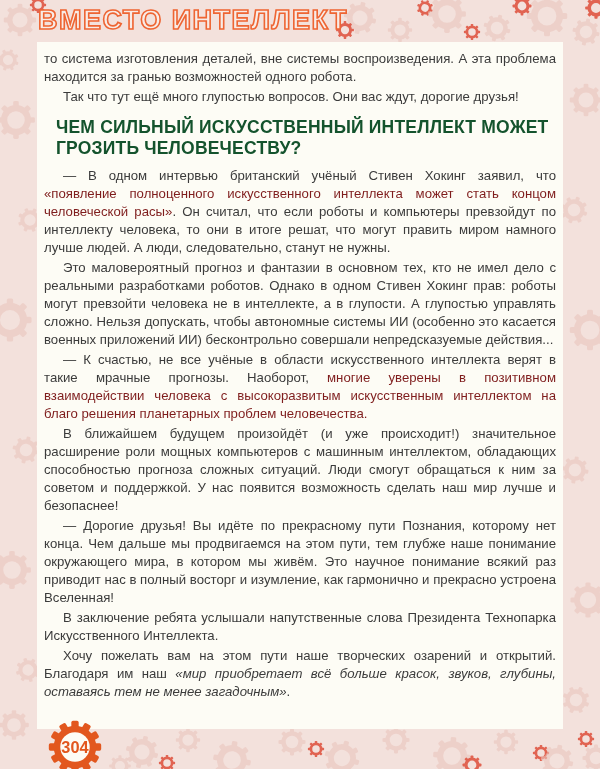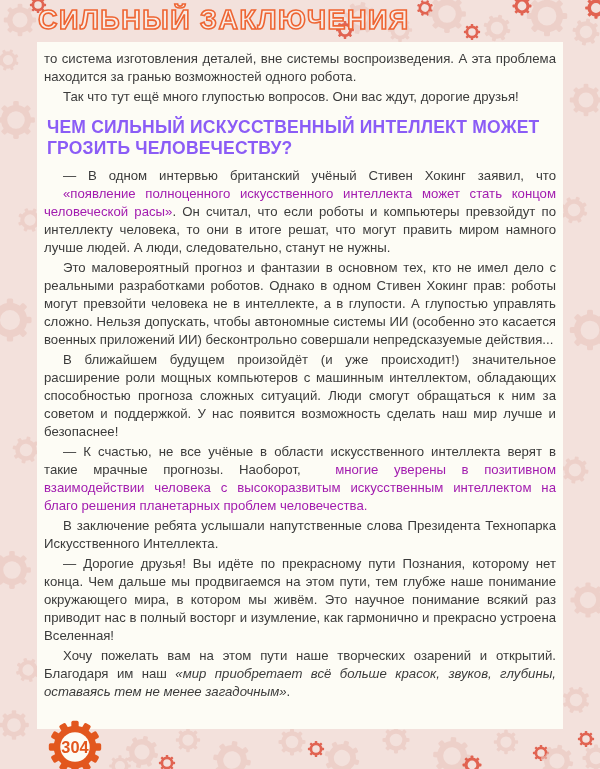--- a/index.html
+++ b/index.html
@@ -28,25 +28,25 @@
     padding:8px 7px 1px 7px;
     overflow:hidden;
   }
   .para {
     font-size:13.2px; line-height:18px; color:#3b3b3b;
     text-align:justify; margin-bottom:2px;
     hyphens:auto; -webkit-hyphens:auto;
   }
   .para.indent { text-indent:19px; }
   .section-heading {
-    color:#8b5cf6; font-size:17.5px; line-height:21px;
-    font-weight:bold; margin:11px 0 8px 3px;
+    color:#14532d; font-size:17.5px; line-height:21px;
+    font-weight:bold; margin:11px 0 8px 12px;
     letter-spacing:.2px;
   }
-  .run.red { color:#a21caf;margin-left:19px; }
+  .run.red { color:#7f1d1d; }
   .run.italic { font-style:italic; }
   .page-badge {
     position:absolute; left:48px; top:720px; z-index:3;
   }
   .page-badge text {
     font-family:"Liberation Sans", sans-serif;
     font-weight:bold; font-size:20px;
   }
 </style>
 </head>
@@ -110,33 +110,33 @@
   <use href="#g" class="gear-pink" transform="translate(396,740) scale(0.5)"></use>
   <use href="#g" class="gear-pink" transform="translate(452,756) scale(0.7) rotate(5)"></use>
   <use href="#g" class="gear-red" transform="translate(472,765) scale(0.35)"></use>
   <use href="#g" class="gear-pink" transform="translate(506,742) scale(0.45)"></use>
   <use href="#g" class="gear-red" transform="translate(541,753) scale(0.3)"></use>
   <use href="#g" class="gear-pink" transform="translate(557,761) scale(0.6) rotate(11)"></use>
   <use href="#g" class="gear-red" transform="translate(586,739) scale(0.3)"></use>
   <use href="#g" class="gear-pink" transform="translate(596,758) scale(0.5)"></use>
 </svg>
 
-<div class="page-header-title">СИЛЬНЫЙ ЗАКЛЮЧЕНИЯ</div>
+<div class="page-header-title">ВМЕСТО ИНТЕЛЛЕКТ</div>
 
 <div class="content-card">
   <div>
       <p class="para"><span class="run normal">то система изготовления деталей, вне системы воспроизведения. А эта проблема находится за гранью возможностей одного робота.</span></p>
       <p class="para indent"><span class="run normal">Так что тут ещё много глупостью вопросов. Они вас ждут, дорогие друзья!</span></p>
       <h2 class="section-heading">ЧЕМ СИЛЬНЫЙ ИСКУССТВЕННЫЙ ИНТЕЛЛЕКТ МОЖЕТ ГРОЗИТЬ ЧЕЛОВЕЧЕСТВУ?</h2>
       <p class="para indent"><span class="run normal">— В одном интервью британский учёный Стивен Хокинг заявил, что </span><span class="run red">«появление полноценного искусственного интеллекта может стать концом человеческой расы»</span><span class="run normal">. Он считал, что если роботы и компьютеры превзойдут по интеллекту человека, то они в итоге решат, что могут править миром намного лучше людей. А люди, следовательно, станут не нужны.</span></p>
       <p class="para indent"><span class="run normal">Это маловероятный прогноз и фантазии в основном тех, кто не имел дело с реальными разработками роботов. Однако в одном Стивен Хокинг прав: роботы могут превзойти человека не в интеллекте, а в глупости. А глупостью управлять сложно. Нельзя допускать, чтобы автономные системы ИИ (особенно это касается военных приложений ИИ) бесконтрольно совершали непредсказуемые действия...</span></p>
+      <p class="para indent"><span class="run normal">— К счастью, не все учёные в области искусственного интеллекта верят в такие мрачные прогнозы. Наоборот, </span><span class="run red">многие уверены в позитивном взаимодействии человека с высокоразвитым искусственным интеллектом на благо решения планетарных проблем человечества.</span></p>
       <p class="para indent"><span class="run normal">В ближайшем будущем произойдёт (и уже происходит!) значительное расширение роли мощных компьютеров с машинным интеллектом, обладающих способностью прогноза сложных ситуаций. Люди смогут обращаться к ним за советом и поддержкой. У нас появится возможность сделать наш мир лучше и безопаснее!</span></p>
-      <p class="para indent"><span class="run normal">— К счастью, не все учёные в области искусственного интеллекта верят в такие мрачные прогнозы. Наоборот, </span><span class="run red">многие уверены в позитивном взаимодействии человека с высокоразвитым искусственным интеллектом на благо решения планетарных проблем человечества.</span></p>
+      <p class="para indent"><span class="run normal">— Дорогие друзья! Вы идёте по прекрасному пути Познания, которому нет конца. Чем дальше мы продвигаемся на этом пути, тем глубже наше понимание окружающего мира, в котором мы живём. Это научное понимание всякий раз приводит нас в полный восторг и изумление, как гармонично и прекрасно устроена Вселенная!</span></p>
       <p class="para indent"><span class="run normal">В заключение ребята услышали напутственные слова Президента Технопарка Искусственного Интеллекта.</span></p>
-      <p class="para indent"><span class="run normal">— Дорогие друзья! Вы идёте по прекрасному пути Познания, которому нет конца. Чем дальше мы продвигаемся на этом пути, тем глубже наше понимание окружающего мира, в котором мы живём. Это научное понимание всякий раз приводит нас в полный восторг и изумление, как гармонично и прекрасно устроена Вселенная!</span></p>
       <p class="para indent"><span class="run normal">Хочу пожелать вам на этом пути наше творческих озарений и открытий. Благодаря им наш </span><span class="run italic">«мир приобретает всё больше красок, звуков, глубины, оставаясь тем не менее загадочным»</span><span class="run normal">.</span></p>
     </div>
 </div>
 
 <svg class="page-badge" width="54" height="54" viewBox="-33 -33 66 66">
   <g fill="#e2571e">
     <rect x="-4.5" y="-32" width="9" height="11" rx="2"></rect>
     <rect x="-4.5" y="-32" width="9" height="11" rx="2" transform="rotate(30)"></rect>
     <rect x="-4.5" y="-32" width="9" height="11" rx="2" transform="rotate(60)"></rect>
     <rect x="-4.5" y="-32" width="9" height="11" rx="2" transform="rotate(90)"></rect>

